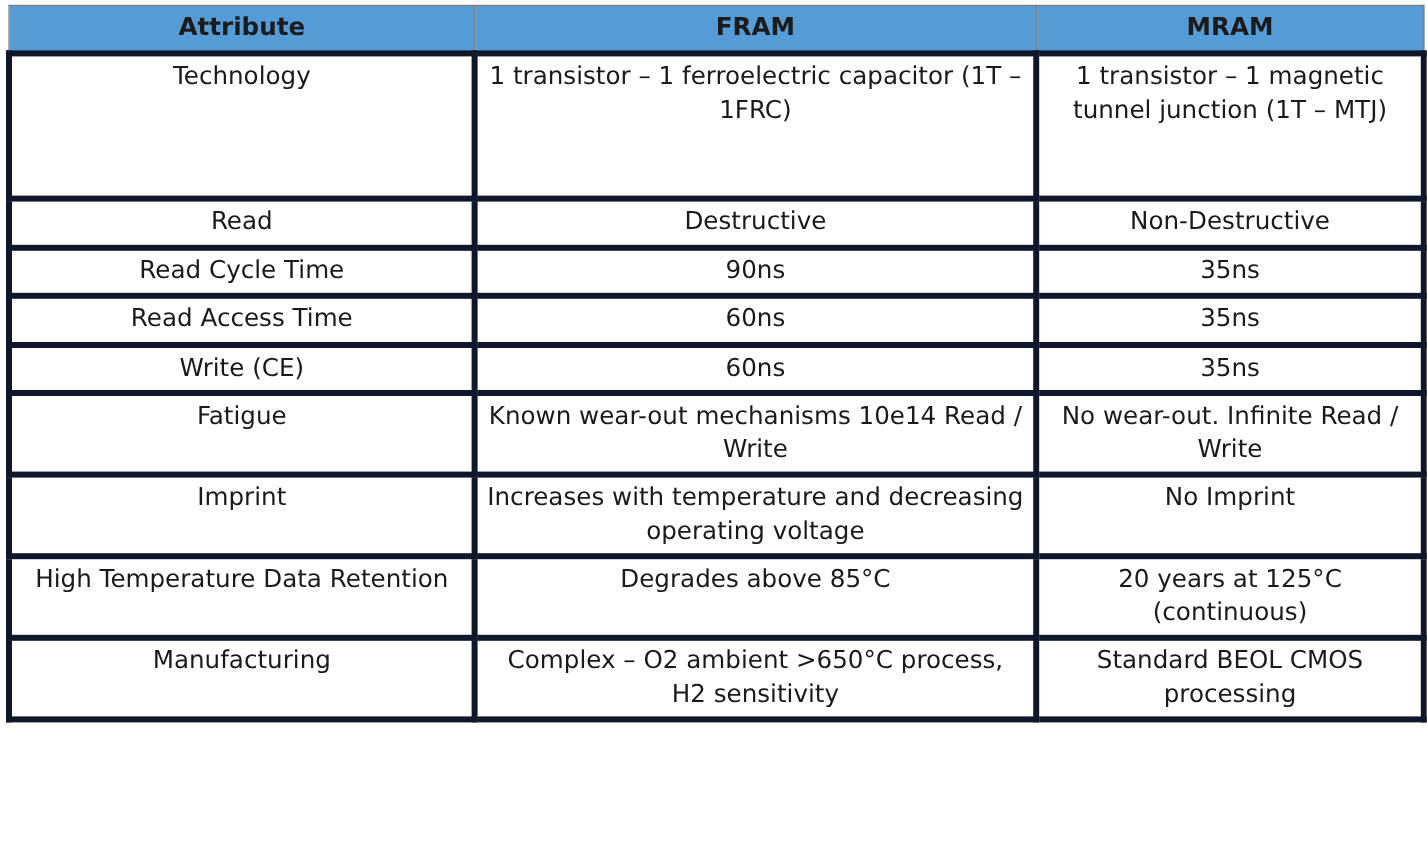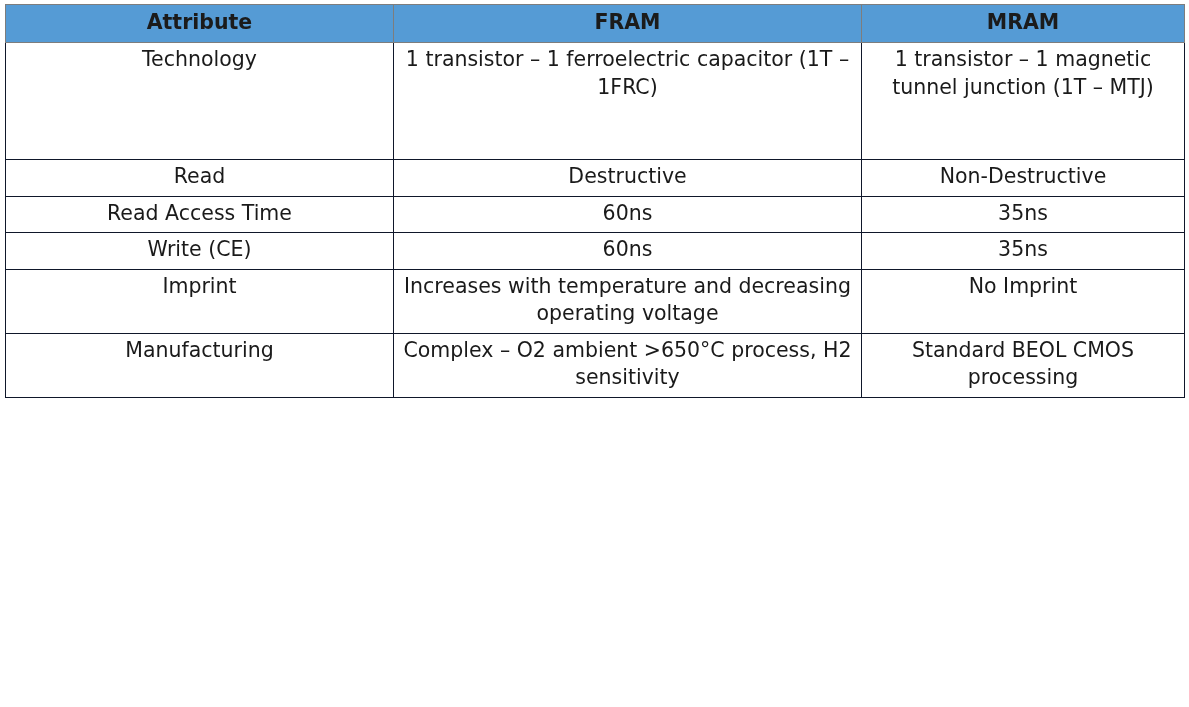--- a/index.html
+++ b/index.html
@@ -19,21 +19,21 @@
     table-layout: fixed;
     width: 1179px;
     margin: 4px 0 0 5px;
   }
   #comparison-table col.c-attr { width: 388px; }
   #comparison-table col.c-fram { width: 468px; }
   #comparison-table col.c-mram { width: 323px; }
 
   #comparison-table th,
   #comparison-table td {
-    border: 1px solid #0f172a;
+    border: 5px solid #0f172a;
     text-align: center;
     vertical-align: top;
     font-size: 20.5px;
     line-height: 1.34;
     padding: 3px 8px 5px 8px;
     font-weight: normal;
   }
   #comparison-table thead th {
     background: #559BD5;
     color: #1b1b1b;
@@ -66,33 +66,48 @@
       <td>Technology</td>
       <td>1 transistor – 1 ferroelectric capacitor (1T – 1FRC)</td>
       <td>1 transistor – 1 magnetic tunnel junction (1T – MTJ)</td>
     </tr>
     <tr class="row-onel">
       <td>Read</td>
       <td>Destructive</td>
       <td>Non-Destructive</td>
     </tr>
     <tr class="row-onel">
+      <td>Read Cycle Time</td>
+      <td>90ns</td>
+      <td>35ns</td>
+    </tr>
+    <tr class="row-onel">
       <td>Read Access Time</td>
       <td>60ns</td>
       <td>35ns</td>
     </tr>
     <tr class="row-onel">
       <td>Write (CE)</td>
       <td>60ns</td>
       <td>35ns</td>
     </tr>
     <tr>
+      <td>Fatigue</td>
+      <td>Known wear-out mechanisms 10e14 Read / Write</td>
+      <td>No wear-out. Infinite Read / Write</td>
+    </tr>
+    <tr>
       <td>Imprint</td>
       <td>Increases with temperature and decreasing operating voltage</td>
       <td>No Imprint</td>
+    </tr>
+    <tr>
+      <td>High Temperature Data Retention</td>
+      <td>Degrades above 85°C</td>
+      <td>20 years at 125°C (continuous)</td>
     </tr>
     <tr>
       <td>Manufacturing</td>
       <td>Complex – O2 ambient &gt;650°C process, H2 sensitivity</td>
       <td>Standard BEOL CMOS processing</td>
     </tr>
   </tbody>
 </table>
 
 </body></html>

